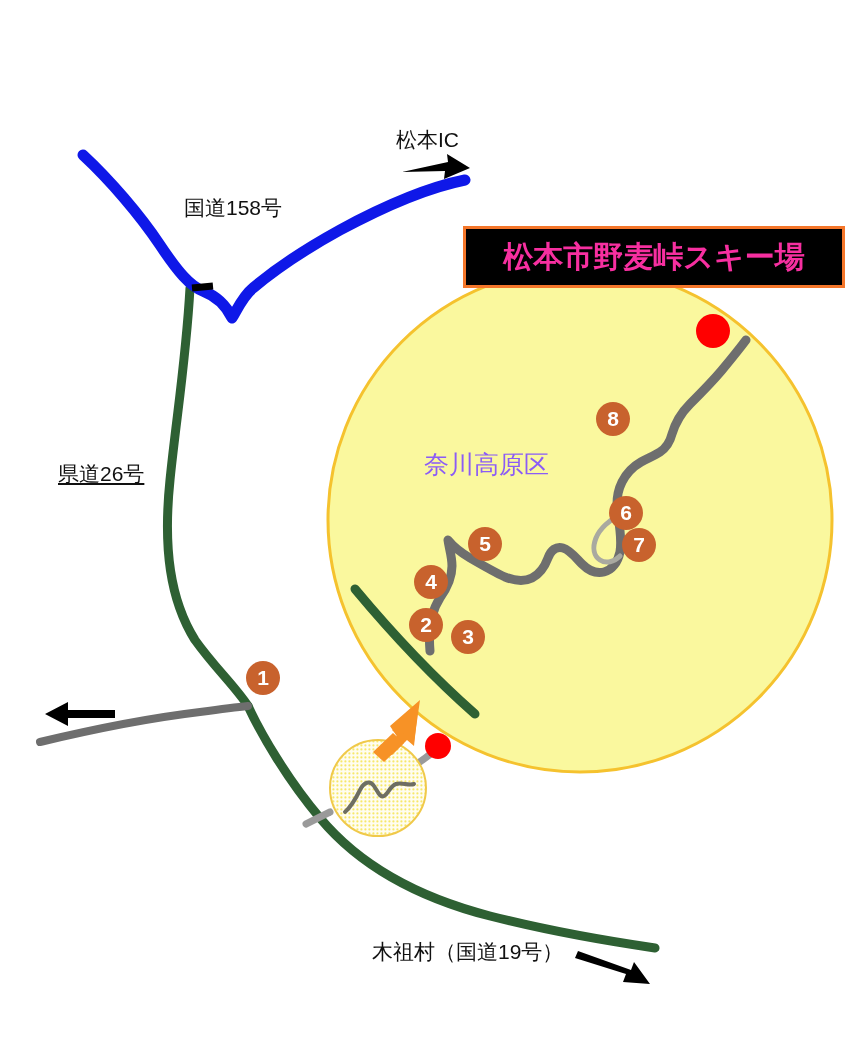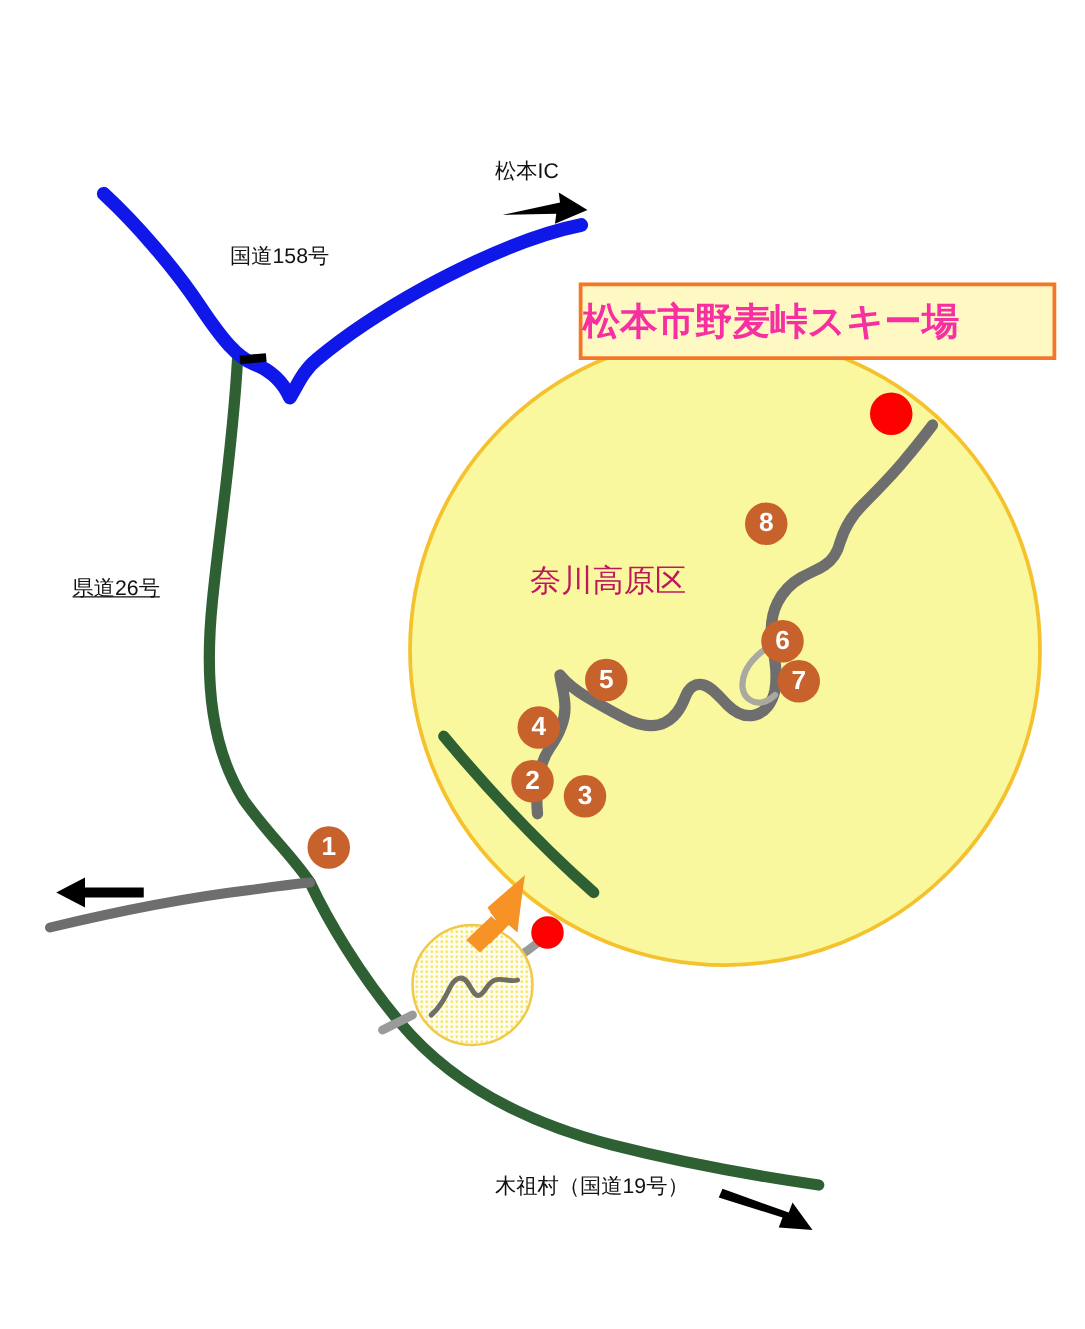--- a/index.html
+++ b/index.html
@@ -20,50 +20,51 @@
   #map-svg {
     position: absolute;
     left: 0;
     top: 0;
     width: 868px;
     height: 1063px;
   }
   .map-label {
     position: absolute;
     color: #111111;
-    font-size: 17px;
+    font-size: 21px;
     line-height: 1.1;
     white-space: nowrap;
     font-family: "Liberation Sans", "DejaVu Sans", sans-serif;
   }
   #title-box {
     position: absolute;
     left: 463px;
     top: 226px;
     width: 382px;
     height: 62px;
     border: 3px solid #F4762A;
-    background: #fef9c3;
+    background: #000000;
     box-sizing: border-box;
     display: flex;
     align-items: center;
+    justify-content: center;
   }
   #title-text {
     color: #F72FA0;
     font-size: 30px;
     font-weight: bold;
     letter-spacing: 0px;
     white-space: nowrap;
     font-family: "Liberation Sans", "DejaVu Sans", sans-serif;
   }
   #area-label {
     position: absolute;
     left: 424px;
     top: 448px;
-    color: #be185d;
+    color: #8b5cf6;
     font-size: 25px;
     white-space: nowrap;
     font-family: "Liberation Sans", "DejaVu Sans", sans-serif;
   }
   .marker {
     position: absolute;
     width: 34px;
     height: 34px;
     border-radius: 50%;
     background: #C8622D;
@@ -155,21 +156,21 @@
 
   <div id="title-box">
     <span id="title-text">松本市野麦峠スキー場</span>
   </div>
 
   <div id="area-label">奈川高原区</div>
 
   <div class="map-label" style="left:396px; top:128px;">松本IC</div>
   <div class="map-label" style="left:184px; top:196px;">国道158号</div>
   <div class="map-label" style="left:58px; top:462px;text-decoration:underline;">県道26号</div>
-  <div class="map-label" style="left:372px; top:940px;margin-left:24px;">木祖村（国道19号）</div>
+  <div class="map-label" style="left:372px; top:940px;">木祖村（国道19号）</div>
 
   <div class="marker" style="left:246px; top:661px;">1</div>
   <div class="marker" style="left:409px; top:608px;">2</div>
   <div class="marker" style="left:451px; top:620px;">3</div>
   <div class="marker" style="left:414px; top:565px;">4</div>
   <div class="marker" style="left:468px; top:527px;">5</div>
   <div class="marker" style="left:609px; top:496px;">6</div>
   <div class="marker" style="left:622px; top:528px;">7</div>
   <div class="marker" style="left:596px; top:402px;">8</div>
 

